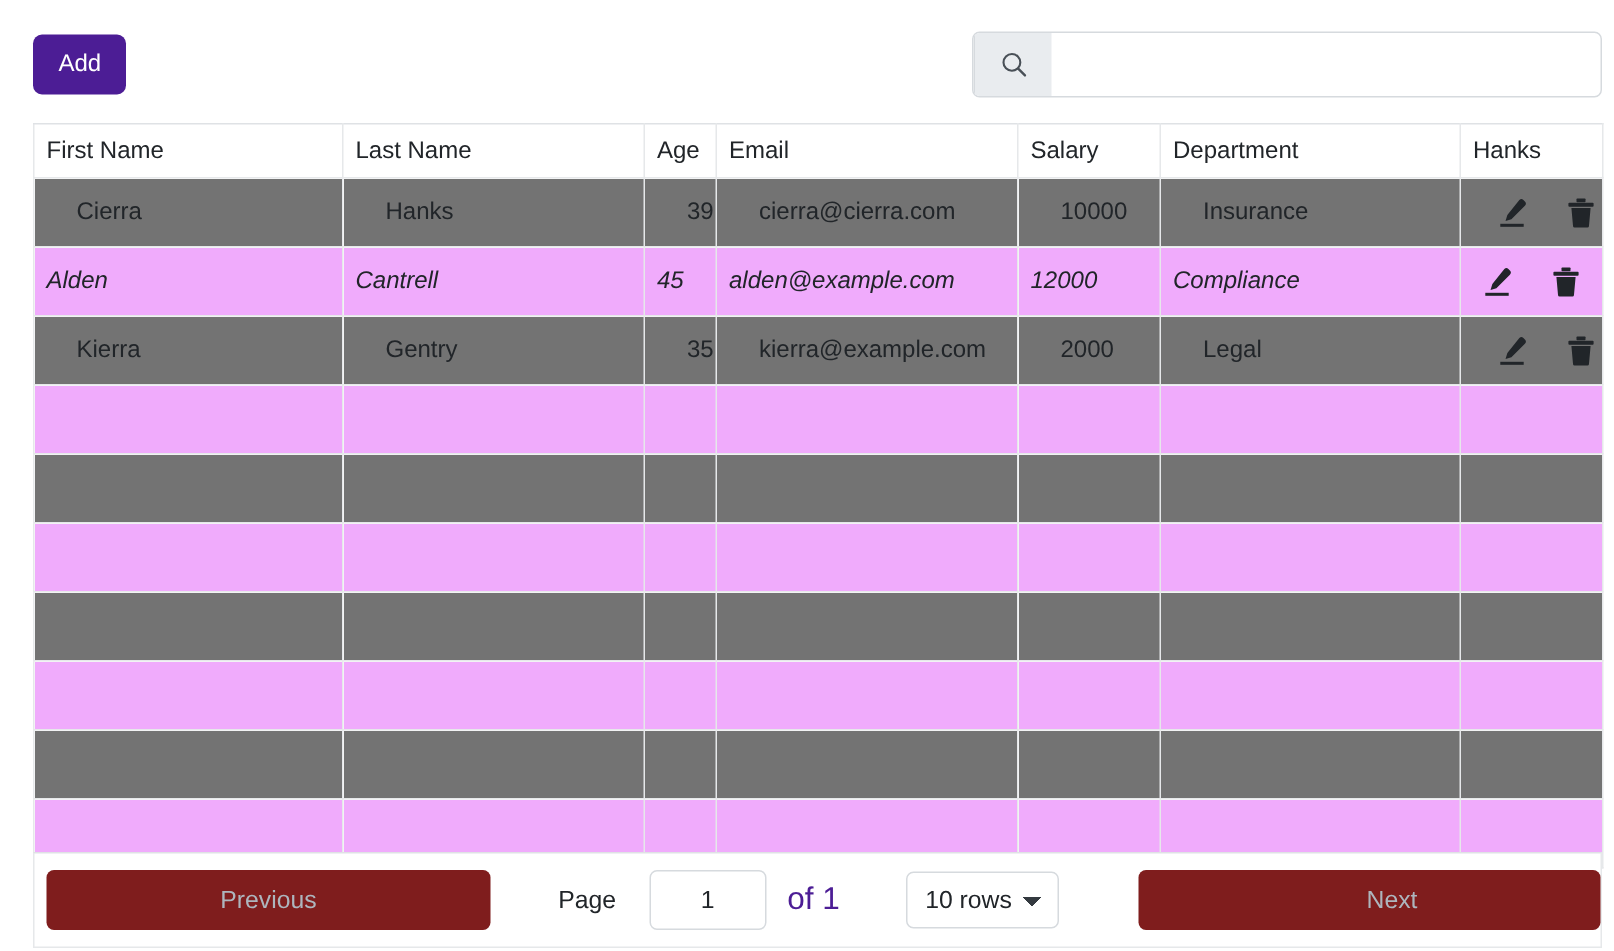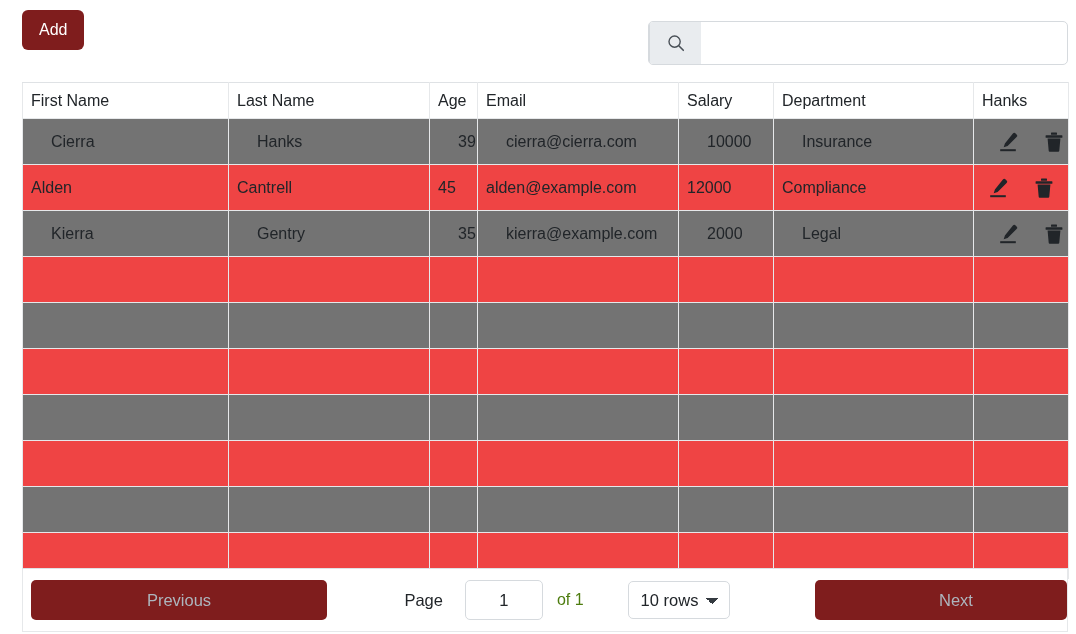--- a/index.html
+++ b/index.html
@@ -28,24 +28,24 @@
     left: 0;
     top: 0;
     width: 1076px;
     height: 82px;
     box-sizing: border-box;
     padding: 0 8px;
   }
   .add-button {
     position: absolute;
     left: 22px;
-    top: 10px;
+    top: 23px;
     height: 40px;
     padding: 0 17px;
-    background: #7f1d1d;
+    background: #4c1d95;
     color: #ffffff;
     border: none;
     border-radius: 6px;
     font-family: "Liberation Sans", sans-serif;
     font-size: 16px;
     line-height: 40px;
     cursor: pointer;
     text-align: center;
   }
   .search-wrap {
@@ -123,21 +123,21 @@
     font-size: 16px;
   }
   table.grid tbody td {
     height: 46px;
     text-align: left;
     vertical-align: middle;
     color: #212529;
     font-size: 16px;
   }
   table.grid tbody tr.odd td { background: #737373; padding-left: 28px; }
-  table.grid tbody tr.even td { background: #ef4444; }
+  table.grid tbody tr.even td { background: #f0abfc; font-style: italic; }
 
   td.c-age { text-align: right; }
   .col-first { width: 206px; }
   .col-last { width: 201px; }
   .col-age { width: 48px; }
   .col-email { width: 201px; }
   .col-salary { width: 95px; }
   .col-dept { width: 200px; }
   .col-action { width: 95px; }
 
@@ -187,21 +187,21 @@
     font-size: 16.5px;
     border-radius: 5px;
     cursor: default;
     text-align: center;
   }
   .pg-prev {
     width: 296px;
     margin-left: 8px;
   }
   .pg-next {
-    width: 252px;
+    width: 308px;
     margin-left: 8px;
     padding-left: 36px;
   }
   .pg-middle {
     flex: 1 1 auto;
     display: flex;
     align-items: center;
     justify-content: center;
     gap: 0;
   }
@@ -217,22 +217,22 @@
     border: 1px solid #d6dade;
     border-radius: 5px;
     text-align: center;
     font-family: "Liberation Sans", sans-serif;
     font-size: 16.5px;
     color: #212529;
     outline: none;
     background: #ffffff;
   }
   .pg-of {
-    font-size: 16px;
-    color: #4d7c0f;
+    font-size: 21px;
+    color: #4c1d95;
     margin-left: 14px;
     margin-right: 44px;
   }
   .rows-select {
     height: 38px;
     box-sizing: border-box;
     padding: 0 30px 0 12px;
     border: 1px solid #d6dade;
     border-radius: 5px;
     background-color: #ffffff;

